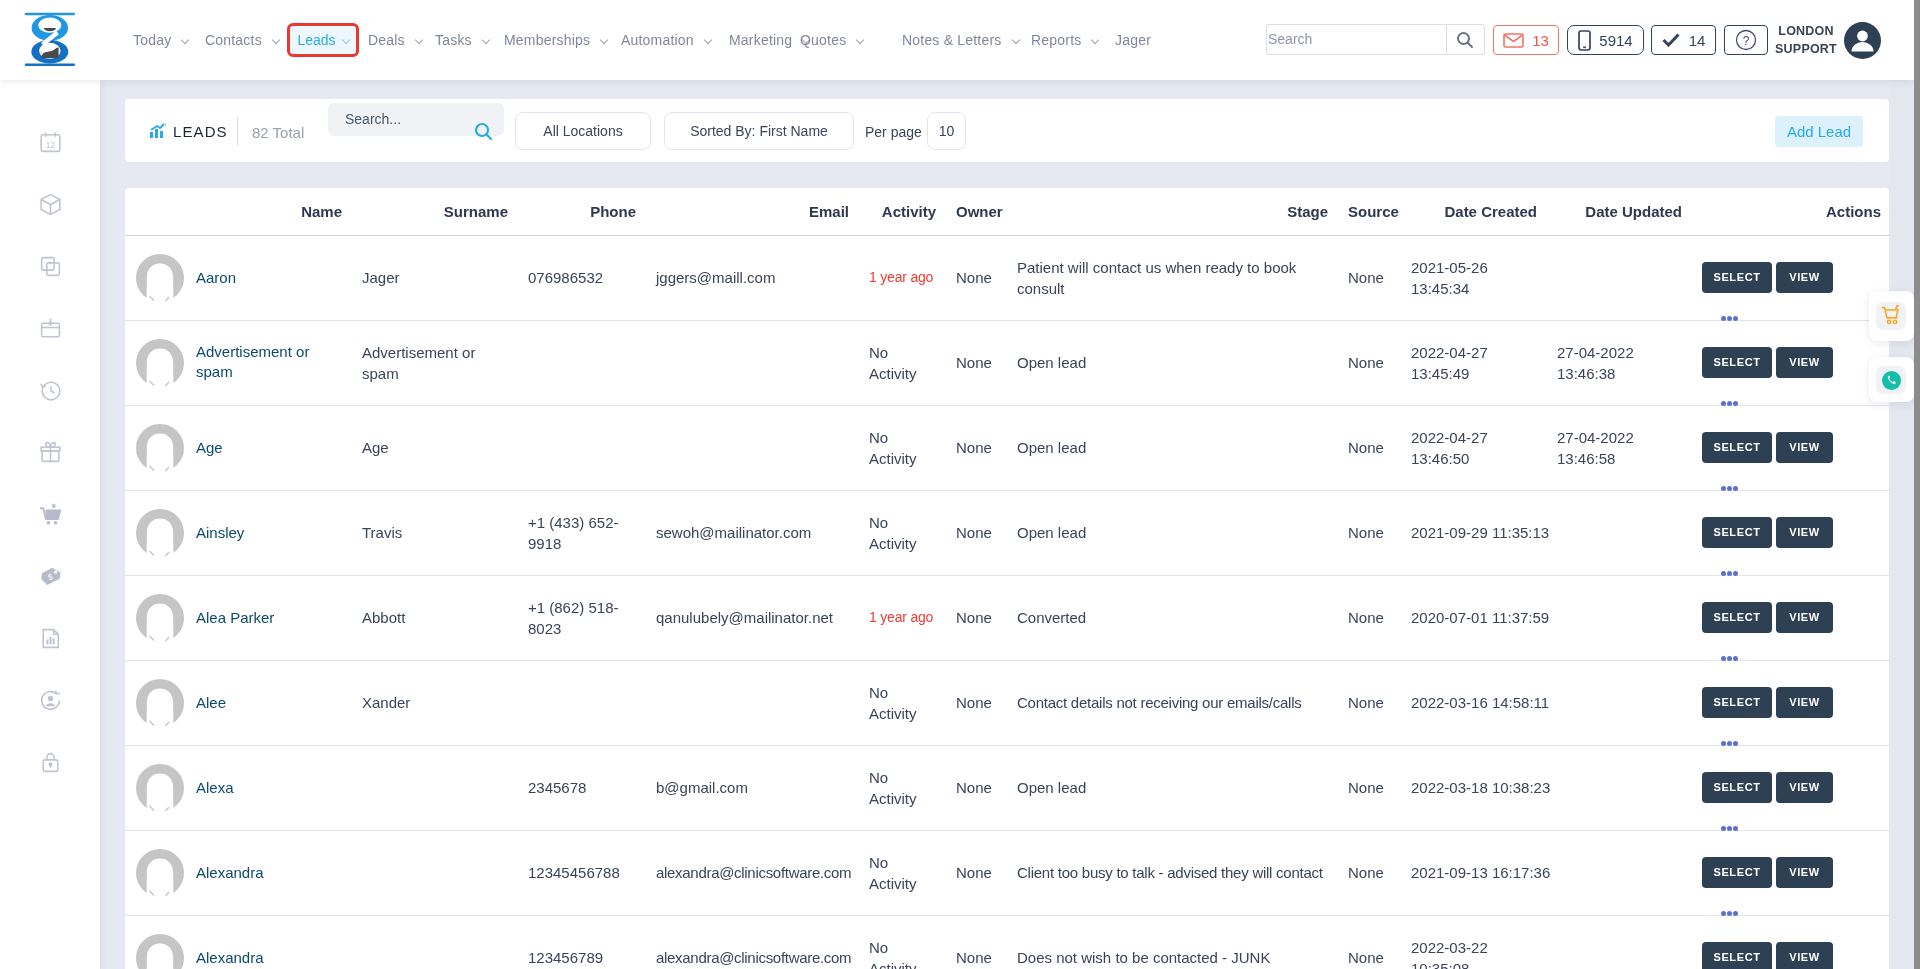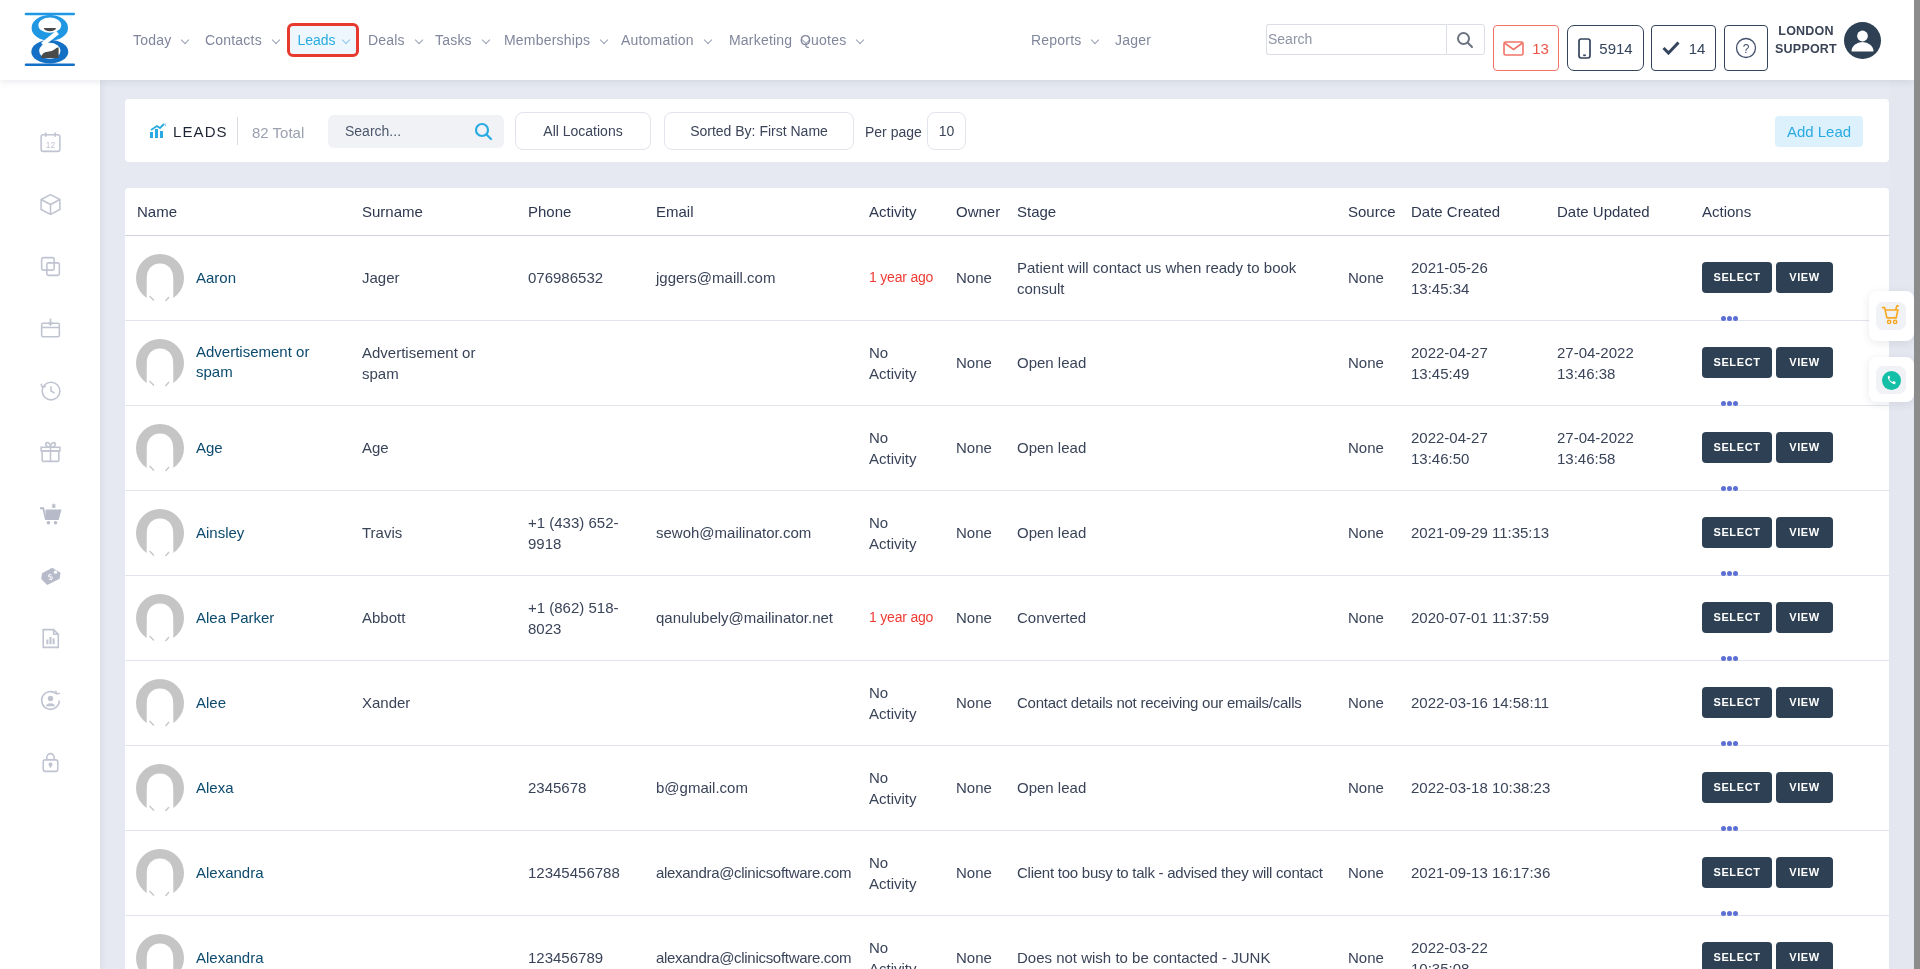--- a/index.html
+++ b/index.html
@@ -5,42 +5,42 @@
 * { margin:0; padding:0; box-sizing:border-box; }
 html,body { width:1920px; height:969px; overflow:hidden; background:#e6e9f1; font-family:"Liberation Sans",sans-serif; }
 .abs { position:absolute; }
 
 #tophead { position:absolute; left:0; top:0; width:1914px; height:80px; background:#fff; box-shadow:0 2px 7px rgba(50,60,90,.10); z-index:5; }
 .navitem { position:absolute; top:0; height:80px; line-height:80px; font-size:14px; color:#80869c; letter-spacing:.2px; white-space:nowrap; }
 .chev { display:inline-block; width:6px; height:6px; border-right:1.5px solid #9aa0b5; border-bottom:1.5px solid #9aa0b5; transform:rotate(45deg); margin-left:11px; vertical-align:2px; }
 #leadsbox { position:absolute; left:287px; top:23px; width:72px; height:34px; border:3px solid #e8392f; border-radius:6px; background:#eef7fd; line-height:28px; text-align:center; font-size:14px; color:#29abe2; }
 #leadsbox .chev { border-color:#8fc6e8; margin-left:7px; }
 
-.hbtn { position:absolute; top:25px; height:46px; border:1px solid #33445c; border-radius:4px; background:#fff; color:#33445c; font-size:15px; display:flex; align-items:center; justify-content:center; }
+.hbtn { position:absolute; top:25px; height:30px; border:1px solid #33445c; border-radius:4px; background:#fff; color:#33445c; font-size:15px; display:flex; align-items:center; justify-content:center; }
 #srch { position:absolute; left:1266px; top:24px; width:180px; height:31px; border:1px solid #dcdee6; border-right:none; border-radius:3px 0 0 3px; color:#8e94a5; font-size:14px; line-height:29px; padding-left:1px; background:#fff; }
 #srchbtn { position:absolute; left:1446px; top:24px; width:39px; height:31px; border:1px solid #dcdee6; border-radius:0 3px 3px 0; background:#fff; }
 
 #sidebar { position:absolute; left:0; top:80px; width:100px; height:889px; background:#fff; box-shadow:2px 0 6px rgba(50,60,90,.07); z-index:4; }
 .sic { position:absolute; left:38px; }
 
 #rstrip { position:absolute; left:1889px; top:80px; width:25px; height:889px; background:#e4e7ef; }
 #scrollb { position:absolute; left:1914px; top:0; width:6px; height:969px; background:#8c8c8c; z-index:9; }
 
 #toolbar { position:absolute; left:125px; top:99px; width:1764px; height:63px; background:#fff; border-radius:4px; z-index:2; }
 #leadsTitle { position:absolute; z-index:3; left:173px; top:123px; font-size:15px; letter-spacing:1.1px; color:#1d2433; }
 #totalTxt { position:absolute; z-index:3; left:252px; top:124px; font-size:15px; color:#9ba0af; }
 #tdiv { position:absolute; z-index:3; left:237px; top:117px; width:1px; height:28px; background:#d9dbe3; }
-#sbox { position:absolute; z-index:3; left:328px; top:115px; width:176px; height:33px; background:#f1f2f6; border-radius:6px; font-size:14px; color:#4d576b; line-height:33px; padding-left:17px; }
+#sbox { position:absolute; z-index:3; left:328px; top:103px; width:176px; height:33px; background:#f1f2f6; border-radius:6px; font-size:14px; color:#4d576b; line-height:33px; padding-left:17px; }
 .selbox { position:absolute; z-index:3; top:112px; height:38px; border:1px solid #e2e4ec; border-radius:8px; background:#fff; font-size:14px; color:#3b4459; display:flex; align-items:center; justify-content:center; }
 #perpage { position:absolute; z-index:3; left:865px; top:124px; font-size:14px; color:#3b4459; }
 #addlead { position:absolute; z-index:3; left:1775px; top:116px; width:88px; height:31px; background:#ddf1fd; border-radius:4px; color:#29abe2; font-size:15px; text-align:center; line-height:31px; }
 
 #tcard { position:absolute; left:125px; top:188px; width:1764px; height:812px; background:#fff; border-radius:4px; z-index:2; }
 table { border-collapse:collapse; table-layout:fixed; width:1764px; }
-th { height:47px; text-align:left; font-weight:normal; font-size:15px; color:#2e3850; padding:0 8px 0 12px; border-bottom:1px solid #cfd3df; white-space:nowrap; }
+th { height:47px; text-align:right; font-weight:bold; font-size:15px; color:#2e3850; padding:0 8px 0 12px; border-bottom:1px solid #cfd3df; white-space:nowrap; }
 td { height:85px; vertical-align:middle; font-size:15px; color:#3a4459; line-height:21px; padding:0 8px 0 12px; border-bottom:1px solid #e2e4ec; }
 .red { color:#ee3c35; font-size:14px; letter-spacing:-0.2px; }
 .nw { white-space:nowrap; }
 .avatar { position:absolute; left:11px; top:50%; margin-top:-24px; width:48px; height:48px; }
 .nmcell { position:relative; }
 .nm { position:absolute; left:71px; top:50%; margin-top:-10px; line-height:20px; color:#0c4a6e; }
 .btnrow { margin-top:26px; white-space:nowrap; }
 .abtn { display:inline-block; height:31px; background:#2e4053; border-radius:4px; color:#fff; font-size:11px; font-weight:bold; letter-spacing:.6px; text-align:center; line-height:31px; vertical-align:top; }
 .bsel { width:70px; margin-right:4px; }
 .bview { width:57px; }
@@ -333,20 +333,21 @@
   </svg>
   <div class="navitem" style="left:133px">Today<span class="chev"></span></div>
   <div class="navitem" style="left:205px">Contacts<span class="chev"></span></div>
   <div id="leadsbox">Leads<span class="chev"></span></div>
   <div class="navitem" style="left:368px">Deals<span class="chev"></span></div>
   <div class="navitem" style="left:435px">Tasks<span class="chev"></span></div>
   <div class="navitem" style="left:504px">Memberships<span class="chev"></span></div>
   <div class="navitem" style="left:621px">Automation<span class="chev"></span></div>
   <div class="navitem" style="left:729px">Marketing<span class="chev"></span></div>
   <div class="navitem" style="left:800px">Quotes<span class="chev"></span></div>
+  <div class="navitem" style="left:902px">Notes &amp; Letters<span class="chev"></span></div>
   <div class="navitem" style="left:1031px">Reports<span class="chev"></span></div>
   <div class="navitem" style="left:1115px">Jager</div>
 
   <div id="srch">Search</div>
   <div id="srchbtn"></div>
   <svg class="abs" style="left:1456px;top:31px" width="18" height="18" viewBox="0 0 18 18">
     <circle cx="7.5" cy="7.5" r="5.5" fill="none" stroke="#6b7280" stroke-width="2"></circle>
     <line x1="11.8" y1="11.8" x2="16" y2="16" stroke="#6b7280" stroke-width="2" stroke-linecap="round"></line>
   </svg>
 

